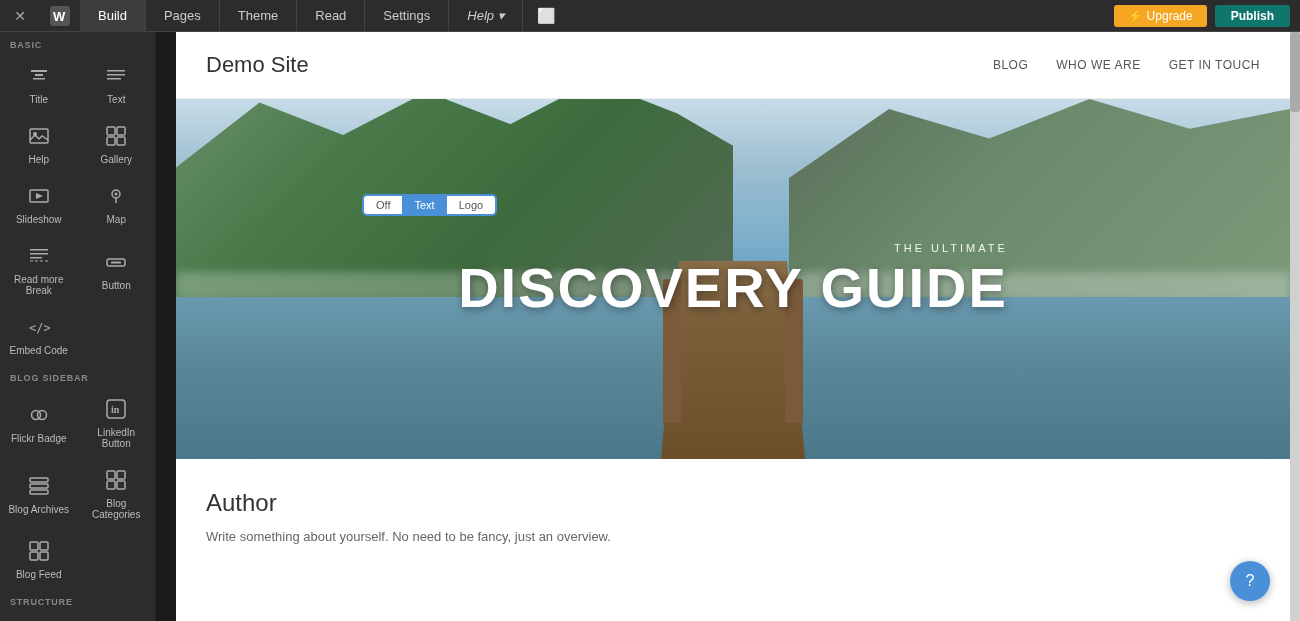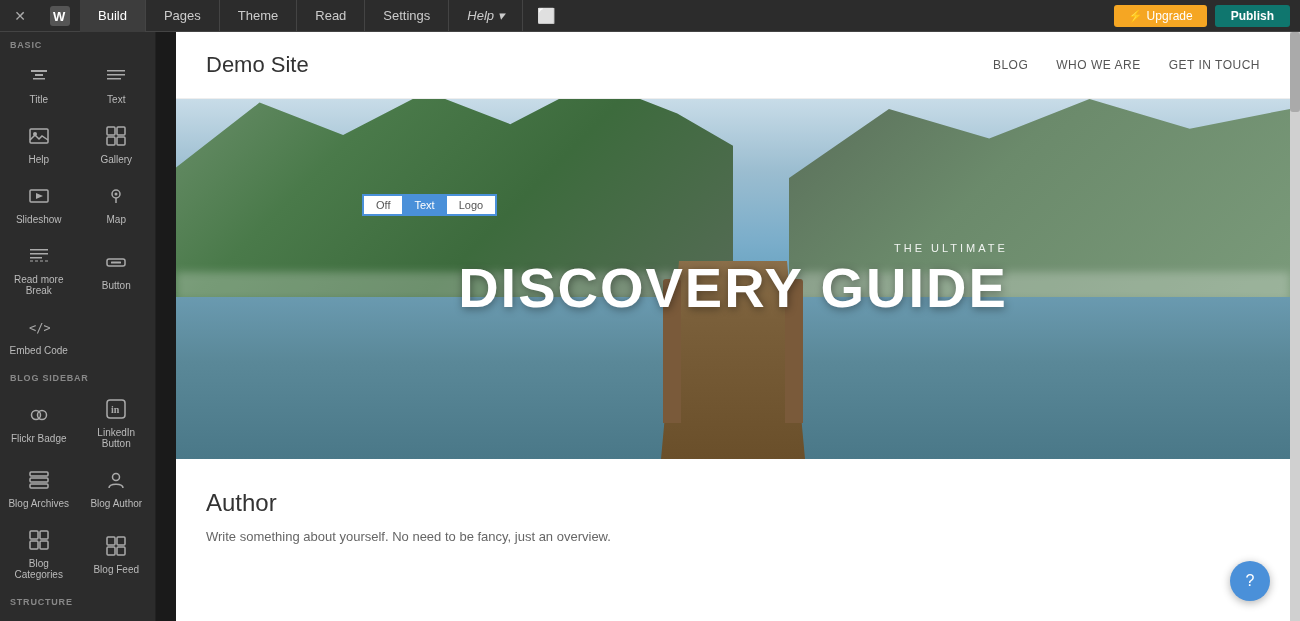--- a/index.html
+++ b/index.html
@@ -195,21 +195,21 @@
     }
 
     
     .toggle-selector {
       position: absolute;
       top: 95px;
       left: 186px;
       display: flex;
       background: #737373;
       border: 2px solid #4a90d9;
-      border-radius: 0;
+      border-radius: 5px;
       overflow: hidden;
       z-index: 10;
     }
     .toggle-option {
       padding: 3px 12px;
       font-size: 11px;
       cursor: pointer;
       color: #555;
       background: #fff;
     }
@@ -529,29 +529,20 @@
             <rect x="2" y="3" width="18" height="4" rx="1" stroke="#aaa" stroke-width="1.5" fill="none"></rect>
             <rect x="2" y="9" width="18" height="4" rx="1" stroke="#aaa" stroke-width="1.5" fill="none"></rect>
             <rect x="2" y="15" width="18" height="4" rx="1" stroke="#aaa" stroke-width="1.5" fill="none"></rect>
           </svg>
         </div>
         <span>Blog Archives</span>
       </div>
       <div class="widget-item">
         <div class="widget-icon">
           <svg width="22" height="22" viewBox="0 0 22 22" fill="none">
-            <circle cx="11" cy="8" r="3.5" stroke="#aaa" stroke-width="1.5" fill="none"></circle>
-            <path d="M4 19 C4 14 18 14 18 19" stroke="#aaa" stroke-width="1.5" fill="none"></path>
-          </svg>
-        </div>
-        <span>Blog Author</span>
-      </div>
-      <div class="widget-item">
-        <div class="widget-icon">
-          <svg width="22" height="22" viewBox="0 0 22 22" fill="none">
             <rect x="2" y="2" width="8" height="8" rx="1" stroke="#aaa" stroke-width="1.5" fill="none"></rect>
             <rect x="12" y="2" width="8" height="8" rx="1" stroke="#aaa" stroke-width="1.5" fill="none"></rect>
             <rect x="2" y="12" width="8" height="8" rx="1" stroke="#aaa" stroke-width="1.5" fill="none"></rect>
             <rect x="12" y="12" width="8" height="8" rx="1" stroke="#aaa" stroke-width="1.5" fill="none"></rect>
           </svg>
         </div>
         <span>Blog Categories</span>
       </div>
       <div class="widget-item">
         <div class="widget-icon">

